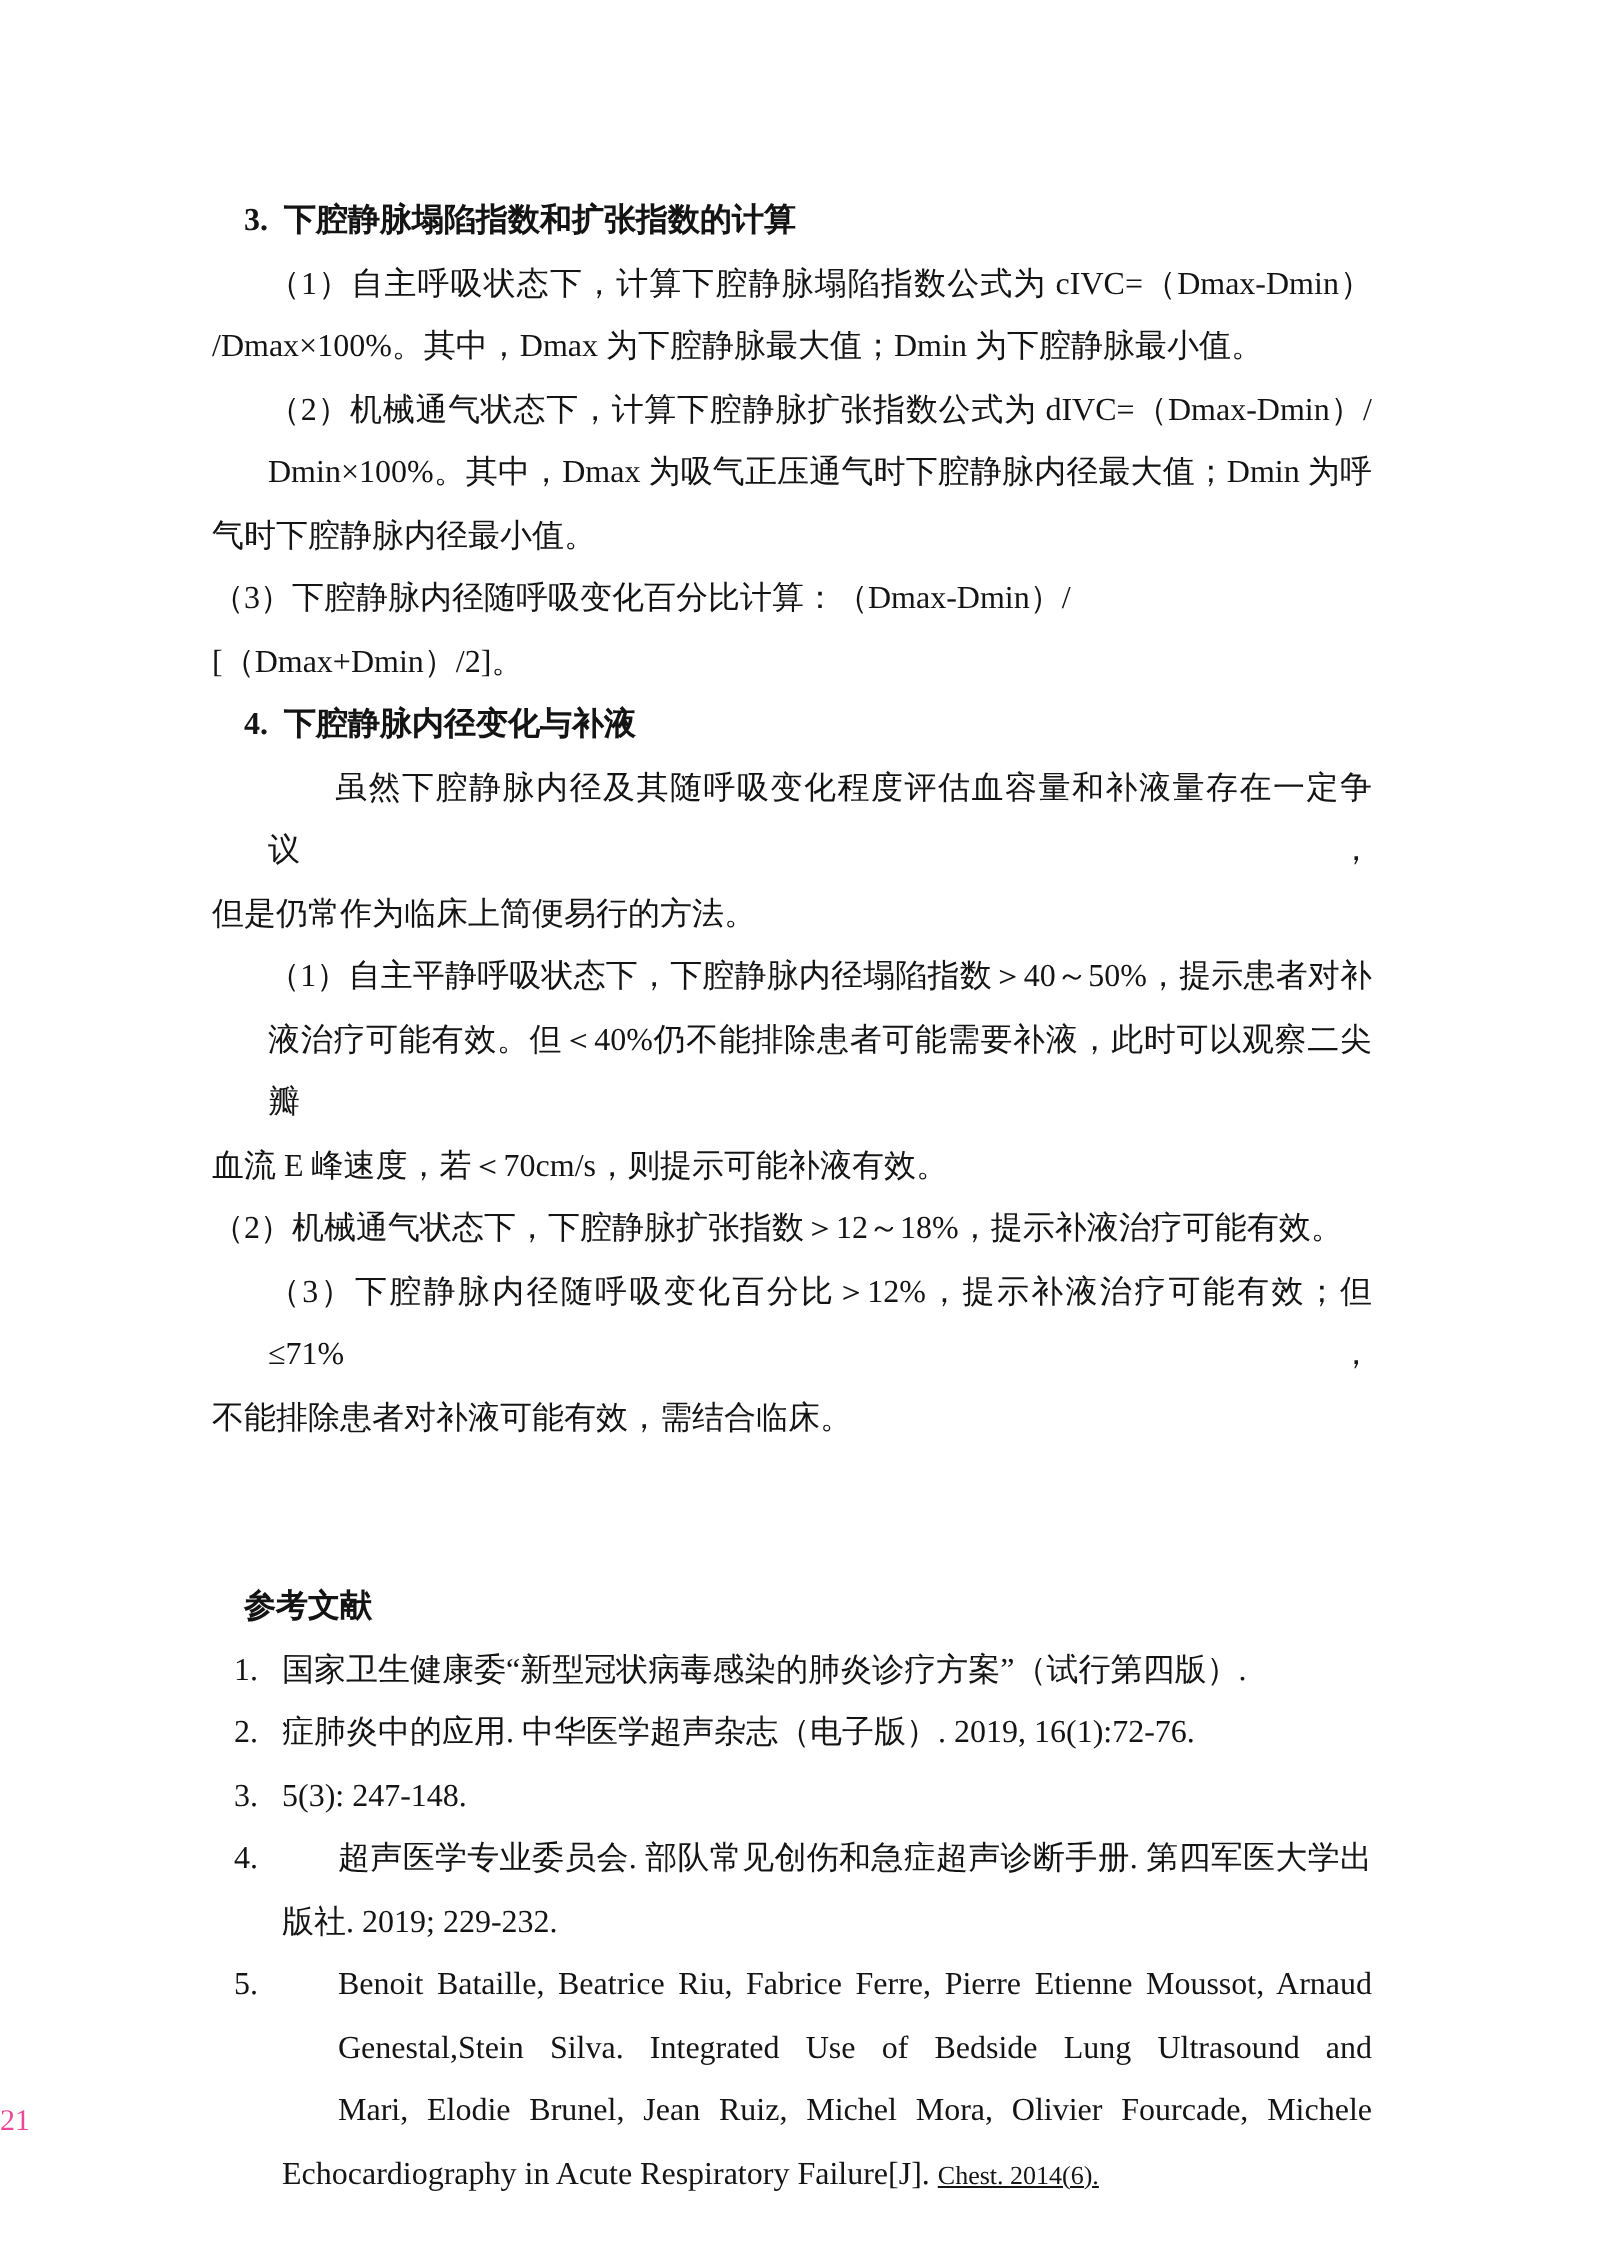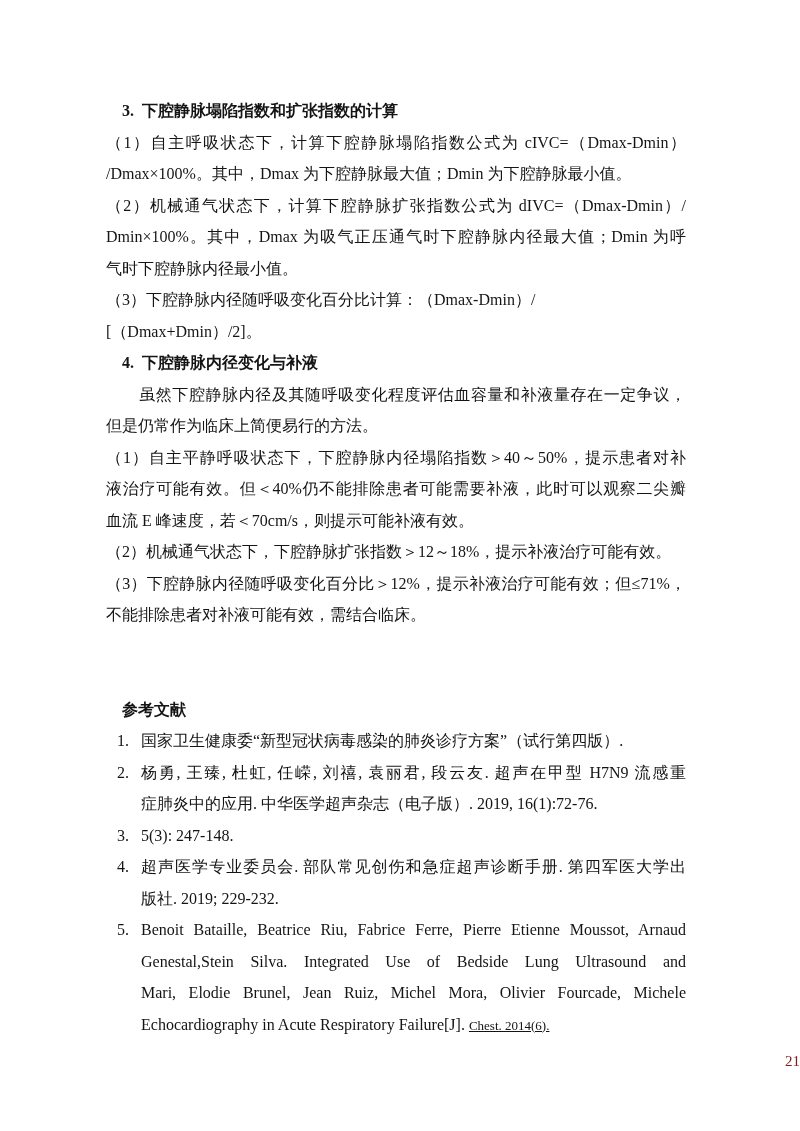--- a/index.html
+++ b/index.html
@@ -24,20 +24,21 @@
   }
   .line {
     font-size: 16px;
     line-height: 31.5px;
     white-space: normal;
     text-align: left;
   }
   .line.fill {
     text-align: justify;
     text-align-last: justify;
+    margin-left: 28px;
   }
   .heading {
     font-weight: bold;
     margin-left: 16px;
   }
   .spacer {
     height: 63px;
   }
   .ref {
     display: flex;
@@ -55,24 +56,24 @@
   }
   .seg-small {
     font-size: 13px;
     text-decoration: underline;
   }
   .footer {
     position: absolute;
     top: 1051px;
     left: 0;
     width: 100%;
-    text-align: right;
+    text-align: left;
     font-size: 15px;
     line-height: 20px;
-    color: #7f1d1d;
+    color: #ec4899;
   }
 </style>
 </head>
 <body>
 
 <div class="page">
   <div class="doc-body" id="doc-body">
       <div class="line heading">3.&nbsp;&nbsp;下腔静脉塌陷指数和扩张指数的计算</div>
       <div>
         <div class="line fill">（1）自主呼吸状态下，计算下腔静脉塌陷指数公式为 cIVC=（Dmax-Dmin）</div>
@@ -107,21 +108,20 @@
       <div class="line heading">参考文献</div>
       <div class="ref">
         <div class="ref-num">1.</div>
         <div class="ref-text">
           <div class="line"><span>国家卫生健康委“新型冠状病毒感染的肺炎诊疗方案”（试行第四版）.</span></div>
         </div>
       </div>
       <div class="ref">
         <div class="ref-num">2.</div>
         <div class="ref-text">
-          <div class="line fill"><span>杨勇, 王臻, 杜虹, 任嵘, 刘禧, 袁丽君, 段云友. 超声在甲型 H7N9 流感重</span></div>
           <div class="line"><span>症肺炎中的应用. 中华医学超声杂志（电子版）. 2019, 16(1):72-76.</span></div>
         </div>
       </div>
       <div class="ref">
         <div class="ref-num">3.</div>
         <div class="ref-text">
           <div class="line"><span>5(3): 247-148.</span></div>
         </div>
       </div>
       <div class="ref">

